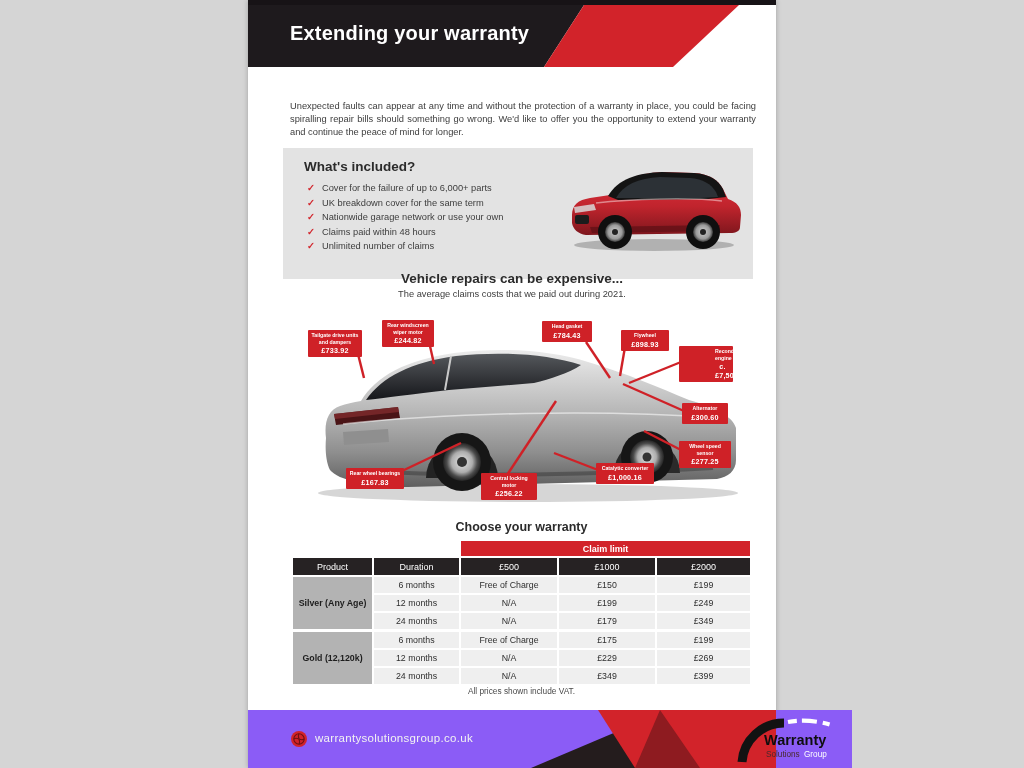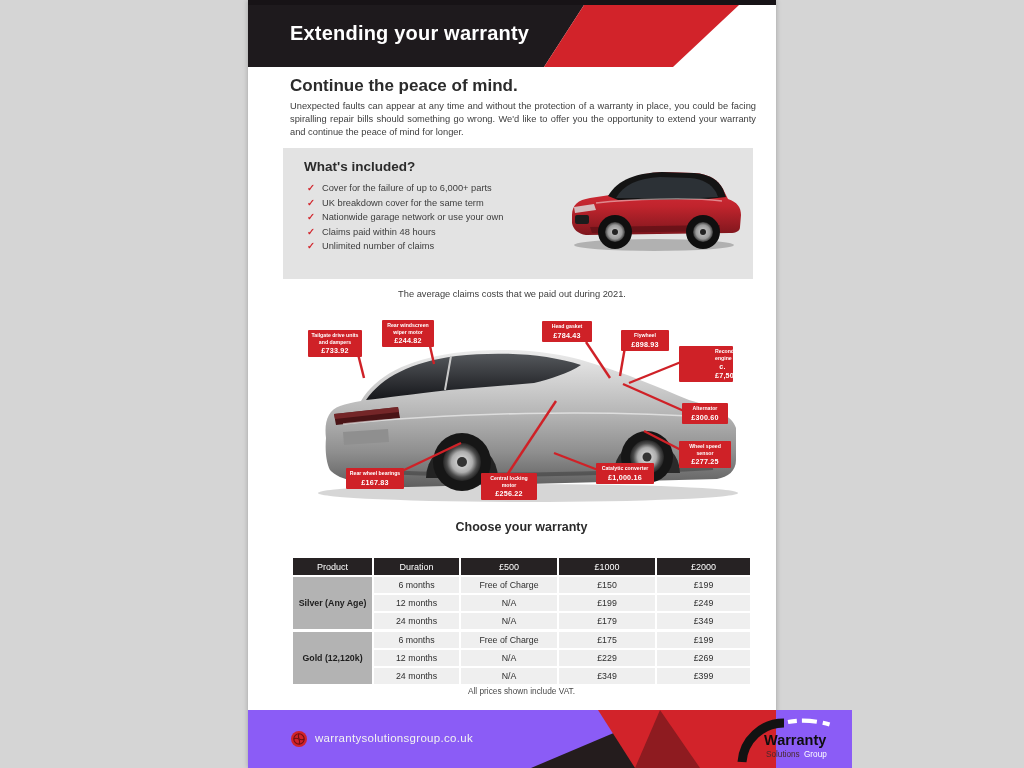--- a/index.html
+++ b/index.html
@@ -89,21 +89,20 @@
 <div class="page">
 
   <div class="topstrip"></div>
 
   <div class="hdr">
     <div class="hdr-black"></div>
     <div class="hdr-red"></div>
     <div class="hdr-title">Extending your warranty</div>
   </div>
 
-  <div class="intro-h">Continue the peace of mind.</div>
   <div class="intro-p">Unexpected faults can appear at any time and without the protection of a warranty in place, you could be facing spiralling repair bills should something go wrong. We'd like to offer you the opportunity to extend your warranty and continue the peace of mind for longer.</div>
 
   <div class="incbox">
     <div class="inc-title">What's included?</div>
     <ul class="inc-list">
       <li><span class="tick">✓</span><span>Cover for the failure of up to 6,000+ parts</span></li>
       <li><span class="tick">✓</span><span>UK breakdown cover for the same term</span></li>
       <li><span class="tick">✓</span><span>Nationwide garage network or use your own</span></li>
       <li><span class="tick">✓</span><span>Claims paid within 48 hours</span></li>
       <li><span class="tick">✓</span><span>Unlimited number of claims</span></li>
@@ -132,20 +131,21 @@
       <circle cx="55" cy="77" r="17" fill="#0f0f0f"></circle>
       <circle cx="55" cy="77" r="10" fill="url(#rim1)"></circle>
       <circle cx="55" cy="77" r="3" fill="#222"></circle>
       <circle cx="143" cy="77" r="17" fill="#0f0f0f"></circle>
       <circle cx="143" cy="77" r="10" fill="url(#rim1)"></circle>
       <circle cx="143" cy="77" r="3" fill="#222"></circle>
       <path d="M36 48 C70 44 130 42 162 46" stroke="rgba(255,255,255,.45)" stroke-width="1.4" fill="none"></path>
     </svg>
   </div>
 
+  <div class="rep-title">Vehicle repairs can be expensive...</div>
   <div class="rep-sub">The average claims costs that we paid out during 2021.</div>
 
   <div class="diagram">
     <svg class="carlayer" viewBox="0 0 528 205">
       <defs>
         <linearGradient id="body" x1="0" y1="0" x2="0" y2="1">
           <stop offset="0" stop-color="#ececec"></stop>
             <stop offset=".45" stop-color="#b7b7b7"></stop>
           <stop offset=".75" stop-color="#8e8e8e"></stop>
             <stop offset="1" stop-color="#5f5f5f"></stop>
@@ -239,20 +239,21 @@
         <span class="co-price">£1,000.16</span>
       </div>
   </div>
 
   <div class="tbl-title">Choose your warranty</div>
 
   <div class="tbl">
     <div class="grid claimrow">
       <div class="blank"></div>
         <div class="blank"></div>
+      <div class="claim">Claim limit</div>
     </div>
     <div class="grid colhead">
       <div class="cell">Product</div>
       <div class="cell">Duration</div>
       <div class="cell">£500</div>
       <div class="cell">£1000</div>
       <div class="cell">£2000</div>
     </div>
     <div class="grid group">
       <div class="cell prod">Silver (Any Age)</div>

